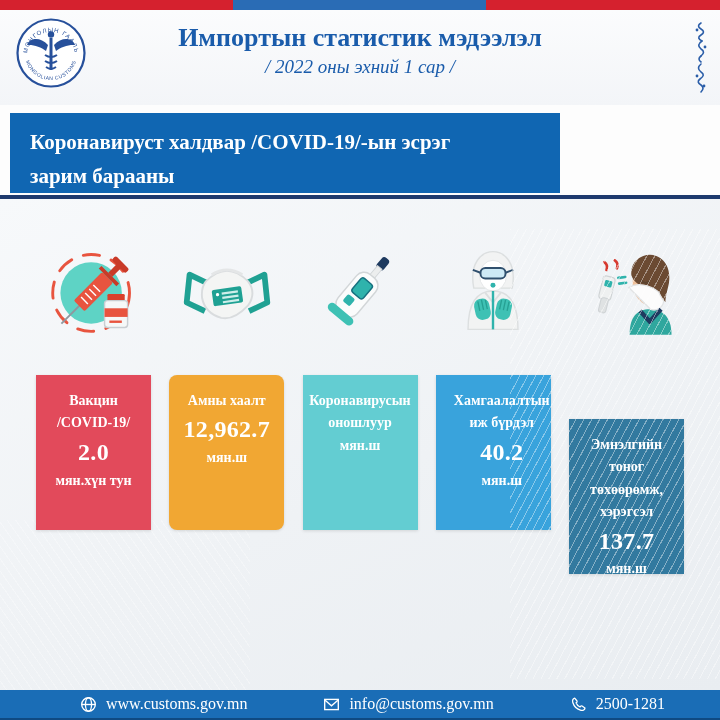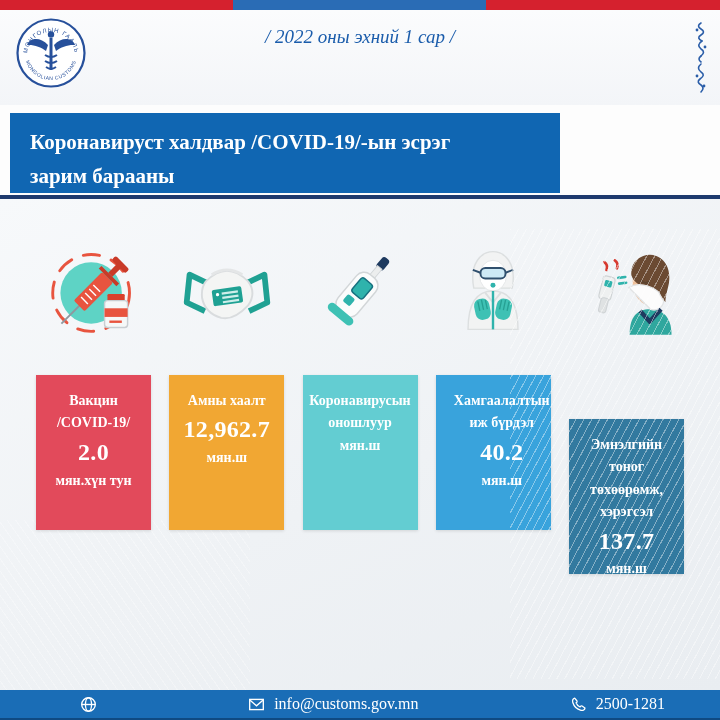--- a/index.html
+++ b/index.html
@@ -86,20 +86,21 @@
           <path d="M32,27 C24,18 13,20 11,27 C18,26.5 25,29 30,33 Z" fill="#27509b"></path>
           <path d="M38,27 C46,18 57,20 59,27 C52,26.5 45,29 40,33 Z" fill="#27509b"></path>
           <path d="M29,37 q6,4 12,0" stroke="#27509b" stroke-width="2" fill="none"></path>
           <path d="M29,43 q6,4 12,0" stroke="#27509b" stroke-width="2" fill="none"></path>
           <path d="M30,49 q5,3.5 10,0" stroke="#27509b" stroke-width="2" fill="none"></path>
         </g>
       </svg>
     </div>
 
     <div class="title-block">
+      <div class="page-title">Импортын статистик мэдээлэл</div>
       <div class="page-subtitle">/ 2022 оны эхний 1 сар /</div>
     </div>
 
     <svg class="mongol-script" viewBox="0 0 18 78">
       <g stroke="#2a5da8" stroke-width="1.6" fill="none" stroke-linecap="round">
         <path d="M9,3 q-5,3 0,6 q5,3 0,6 q-5,3 1,6"></path>
         <path d="M10,21 q-6,4 -1,8 q5,3 0,7"></path>
         <path d="M9,36 q-4,3 0,6"></path>
         <path d="M9,44 q-5,4 0,8 q5,3 -1,7 q-4,3 1,6 q4,3 0,7"></path>
         <circle cx="5" cy="10" r="1.4" fill="#2a5da8" stroke="none"></circle>
@@ -217,21 +218,21 @@
 
     <div class="cards-row">
 
       <div class="card" style="background-color: rgb(226, 74, 91);">
         <div class="card-name">Вакцин
 /COVID-19/</div>
         <div class="card-value">2.0</div>
         <div class="card-unit">мян.хүн тун</div>
       </div>
 
-      <div class="card" style="background-color: rgb(241, 167, 51);">
+      <div class="card" style="background-color: rgb(241, 167, 51); border-radius: 8px;">
         <div class="card-name">Амны хаалт</div>
         <div class="card-value">12,962.7</div>
         <div class="card-unit">мян.ш</div>
       </div>
 
       <div class="card" style="background-color: rgb(99, 205, 210);">
         <div class="card-name">Коронавирусын
 оношлуур</div>
         <div class="card-unit">мян.ш</div>
       </div>
@@ -254,20 +255,21 @@
     </div>
   </div>
 
   <div class="footer">
     <div class="footer-item">
       <svg viewBox="0 0 20 20">
         <circle cx="10" cy="10" r="8" fill="none" stroke="#ffffff" stroke-width="1.6"></circle>
         <ellipse cx="10" cy="10" rx="3.6" ry="8" fill="none" stroke="#ffffff" stroke-width="1.6"></ellipse>
         <line x1="2" y1="10" x2="18" y2="10" stroke="#ffffff" stroke-width="1.6"></line>
       </svg>
+      <span>www.customs.gov.mn</span>
     </div>
     <div class="footer-item">
       <svg viewBox="0 0 20 20">
         <rect x="2" y="4" width="16" height="12" fill="none" stroke="#ffffff" stroke-width="1.6"></rect>
         <path d="M2.5,5 L10,11.5 L17.5,5" fill="none" stroke="#ffffff" stroke-width="1.6"></path>
       </svg>
       <span>info@customs.gov.mn</span>
     </div>
     <div class="footer-item">
       <svg viewBox="0 0 20 20">

